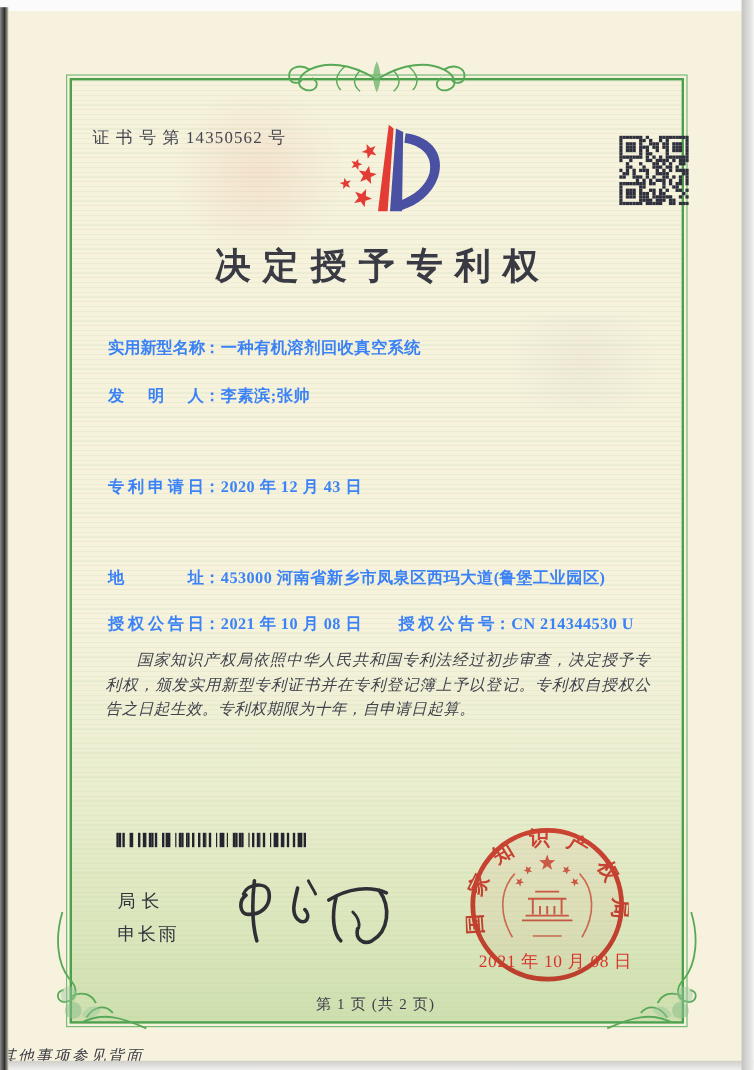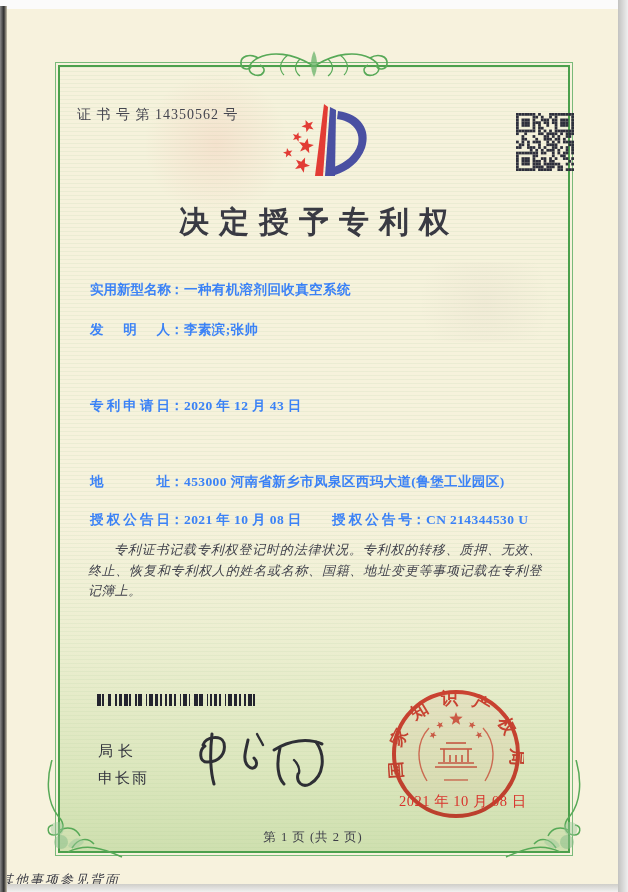--- a/index.html
+++ b/index.html
@@ -387,21 +387,21 @@
     <span class="field-label">地址</span><span class="field-colon">：</span><span class="field-value">453000 河南省新乡市凤泉区西玛大道(鲁堡工业园区)</span>
   </div>
   <div class="field-row" style="top:511px">
     <span class="field-label">授权公告日</span><span class="field-colon">：</span><span class="field-value">2021 年 10 月 08 日</span>
     <span class="pair2">
       <span class="field-label">授权公告号</span><span class="field-colon">：</span><span class="field-value">CN 214344530 U</span>
     </span>
   </div>
 
   <div class="paras">
-    <p>专利证书记载专利权登记时的法律状况。专利权的转移、质押、无效、终止、恢复和专利权人的姓名或名称、国籍、地址变更等事项记载在专利登记簿上。</p>
+    <p>国家知识产权局依照中华人民共和国专利法经过初步审查，决定授予专利权，颁发实用新型专利证书并在专利登记簿上予以登记。专利权自授权公告之日起生效。专利权期限为十年，自申请日起算。</p>
   </div>
 
   <div id="barcode">
       <i style="background: rgb(35, 36, 46);"></i>
       <i style="background: rgb(35, 36, 46);"></i>
       <i style="background: transparent;"></i>
       <i style="background: rgb(35, 36, 46);"></i>
       <i style="background: transparent;"></i>
       <i style="background: transparent;"></i>
       <i style="background: rgb(35, 36, 46);"></i>

